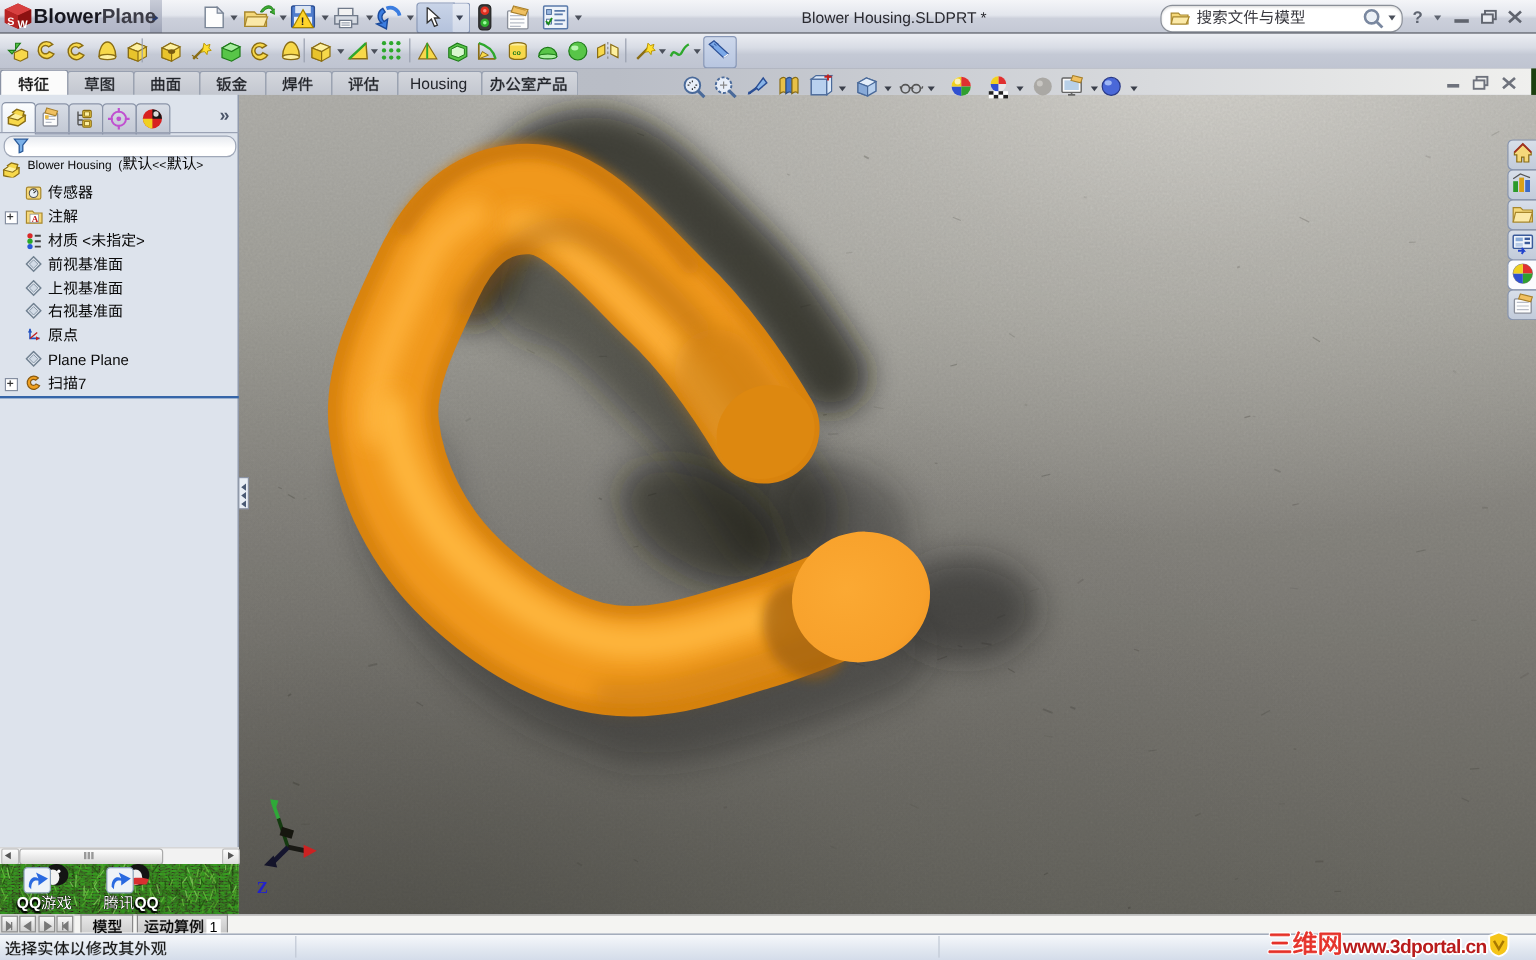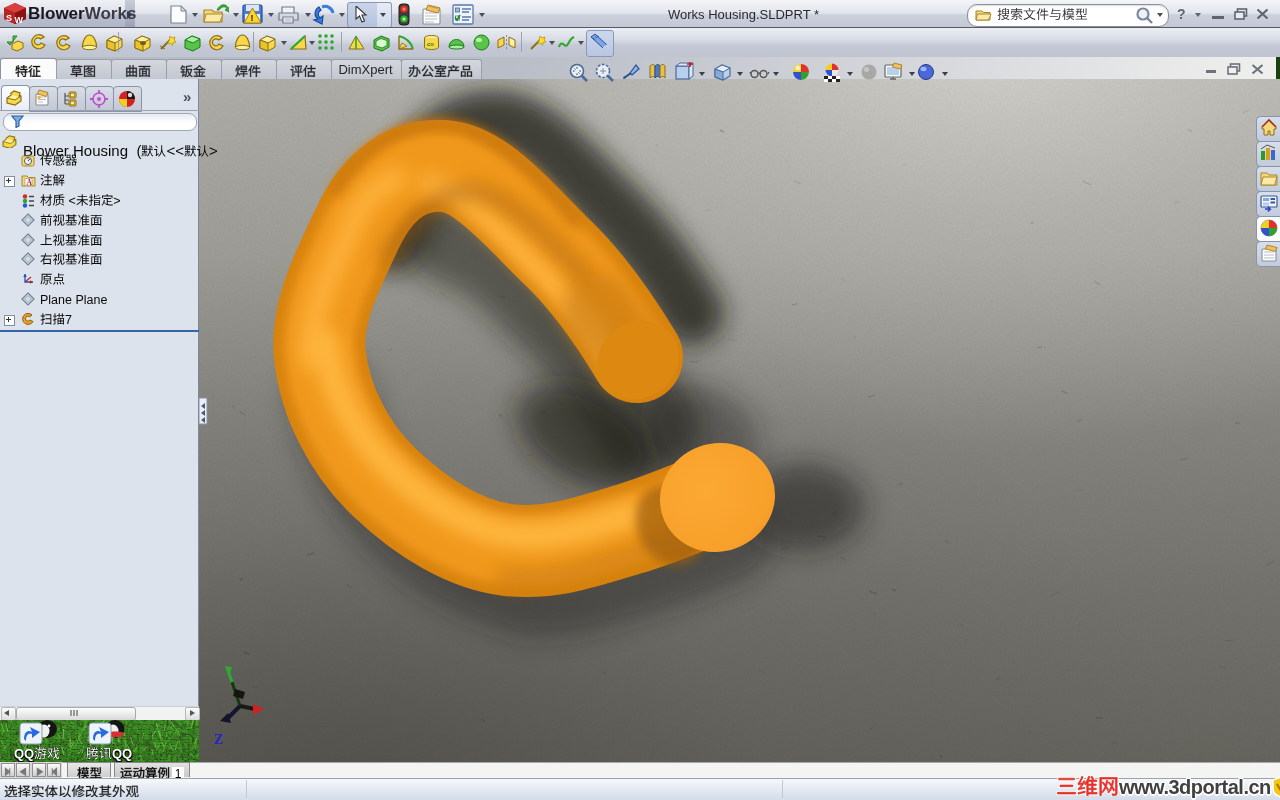--- a/index.html
+++ b/index.html
@@ -81,21 +81,21 @@
 <div class="abs" style="left:125px;top:0;width:10px;height:28px;background:linear-gradient(#c8ccd8,#9ba1b4)"></div>
 <div class="abs" style="left:127px;top:11px;width:0;height:0;border-top:4px solid transparent;border-bottom:4px solid transparent;border-left:5px solid #263a6e"></div>
 <svg class="abs" style="left:3px;top:2px" width="24" height="23" viewBox="0 0 24 23">
 <polygon points="12,1 23,6 23,17 12,22 1,17 1,6" fill="#a01818"></polygon>
 <polygon points="12,1 23,6 12,11 1,6" fill="#d84040"></polygon>
 <polygon points="1,6 12,11 12,22 1,17" fill="#b82424"></polygon>
 <polygon points="23,6 12,11 12,22 23,17" fill="#8c1212"></polygon>
 <text x="3" y="19" font-size="9" font-weight="bold" fill="#fff" font-family="Liberation Sans">S</text>
 <text x="11.5" y="21" font-size="9" font-weight="bold" fill="#fff" font-family="Liberation Sans">W</text>
 </svg>
-<div class="abs" style="left:28px;top:4px;font-size:17px;letter-spacing:0px;color:#16161e"><b>Blower</b><span style="color:#3c3c46;font-weight:600">Works</span></div>
+<div class="abs" style="left:28px;top:4px;font-size:17px;letter-spacing:0px;color:#16161e"><b>Blower</b><span style="color:#3c3c46;font-weight:600">Plane</span></div>
 <svg class="abs" style="left:170px;top:5px" width="17" height="19" viewBox="0 0 17 19">
 <path d="M1 1h10l5 5v12H1z" fill="#fdfdfd" stroke="#7a8596" stroke-width="1.2"></path>
 <path d="M11 1l5 5h-5z" fill="#d8dde6" stroke="#7a8596" stroke-width="1"></path>
   </svg>
 <div style="position:absolute;left:192px;top:13px;width:0;height:0;border-left:3.5px solid transparent;border-right:3.5px solid transparent;border-top:4px solid #4a4f5a"></div>
 <svg class="abs" style="left:203px;top:4px" width="26" height="20" viewBox="0 0 26 20">
 <path d="M1 6h8l2 2h8v10H1z" fill="#f5d87a" stroke="#a8872c" stroke-width="1.2"></path>
 <path d="M3 10h17l-3 8H1z" fill="#fbe9a8" stroke="#a8872c" stroke-width="1"></path>
 <path d="M16 6c3-4 7-4 8-1l-2 1 4 2 1-5-2 1c-2-5-8-4-11 2z" fill="#3fae33" stroke="#1d7a18" stroke-width=".8"></path>
   </svg>
@@ -140,21 +140,21 @@
 <path d="M9 2l3 1M12 2.8l3 1M15 3.6l3 1" stroke="#c89838" stroke-width="1"></path>
   </svg>
 <svg class="abs" style="left:452px;top:4px" width="22" height="21" viewBox="0 0 22 21">
 <rect x="1" y="1" width="20" height="19" rx="1" fill="#eef3fa" stroke="#5a7aaa" stroke-width="1.3"></rect>
 <rect x="3.5" y="4" width="4" height="4" fill="#9ab8e0" stroke="#4a6a9a" stroke-width=".8"></rect>
 <rect x="3.5" y="12" width="4" height="4" fill="#fff" stroke="#4a6a9a" stroke-width=".8"></rect>
 <path d="M3 13.5l2 2.5 3-5" stroke="#1a8a1a" stroke-width="1.6" fill="none"></path>
 <path d="M10 5h9M10 8h7M10 13h9M10 16h7" stroke="#5a7aaa" stroke-width="1.4"></path>
   </svg>
 <div style="position:absolute;left:479px;top:13px;width:0;height:0;border-left:3.5px solid transparent;border-right:3.5px solid transparent;border-top:4px solid #4a4f5a"></div>
-<div class="abs" style="left:668px;top:7px;font-size:13px;color:#2a2a30">Works Housing.SLDPRT *</div>
+<div class="abs" style="left:668px;top:7px;font-size:13px;color:#2a2a30">Blower Housing.SLDPRT *</div>
 <div class="abs" style="left:967px;top:4px;width:200px;height:21px;background:#fff;border:1px solid #8a8f98;border-radius:10px;box-shadow:inset 0 1px 2px rgba(0,0,0,.15)"></div>
 <svg class="abs" style="left:975px;top:8px" width="17" height="13" viewBox="0 0 17 13">
 <path d="M1 3h6l1.5 1.5H15V12H1z" fill="#f5d87a" stroke="#a8872c" stroke-width="1"></path>
 <path d="M2.5 6h13.5l-2.5 6H1z" fill="#fbe9a8" stroke="#a8872c" stroke-width="1"></path>
   </svg>
 <div class="abs" style="left:997px;top:7px;font-size:13px;color:#3a3a40"><svg style="vertical-align:-1.2px;" width="91.0" height="12.2" viewBox="0 -850 7000 940" fill="#3a3a40">
       <use href="#c0" x="0"></use>
       <use href="#c1" x="1000"></use>
       <use href="#c2" x="2000"></use>
       <use href="#c3" x="3000"></use>
@@ -320,21 +320,21 @@
 <div class="abs" style="left:221px;top:62px;width:54px;text-align:center"><svg style="vertical-align:-1.2px;" width="26.0" height="12.2" viewBox="0 -850 2000 940" fill="#23252b" stroke="#23252b" stroke-width="26">
       <use href="#c15" x="0"></use>
       <use href="#c3" x="1000"></use>
     </svg></div>
 <div class="abs" style="left:276px;top:59px;width:54px;height:20px;background:linear-gradient(#d4d7dd,#c2c6cf);border:1px solid #98a0b0;border-bottom:none;border-radius:3px 3px 0 0"></div>
 <div class="abs" style="left:276px;top:62px;width:54px;text-align:center"><svg style="vertical-align:-1.2px;" width="26.0" height="12.2" viewBox="0 -850 2000 940" fill="#23252b" stroke="#23252b" stroke-width="26">
       <use href="#c16" x="0"></use>
       <use href="#c17" x="1000"></use>
     </svg></div>
 <div class="abs" style="left:331px;top:59px;width:69px;height:20px;background:linear-gradient(#d4d7dd,#c2c6cf);border:1px solid #98a0b0;border-bottom:none;border-radius:3px 3px 0 0"></div>
-<div class="abs" style="left:331px;top:62px;width:69px;text-align:center;font-size:13px;color:#23252b">DimXpert</div>
+<div class="abs" style="left:331px;top:62px;width:69px;text-align:center;font-size:13px;color:#23252b">Housing</div>
 <div class="abs" style="left:401px;top:59px;width:79px;height:20px;background:linear-gradient(#d4d7dd,#c2c6cf);border:1px solid #98a0b0;border-bottom:none;border-radius:3px 3px 0 0"></div>
 <div class="abs" style="left:401px;top:62px;width:79px;text-align:center"><svg style="vertical-align:-1.2px;" width="65.0" height="12.2" viewBox="0 -850 5000 940" fill="#23252b" stroke="#23252b" stroke-width="26">
       <use href="#c18" x="0"></use>
       <use href="#c19" x="1000"></use>
       <use href="#c20" x="2000"></use>
       <use href="#c21" x="3000"></use>
       <use href="#c22" x="4000"></use>
     </svg></div>
 <div class="abs" style="left:1206px;top:70px;width:10px;height:3px;background:#6e727c"></div>
 <svg class="abs" style="left:1227px;top:63px" width="14" height="12" viewBox="0 0 14 12">
@@ -693,21 +693,21 @@
 <div class="abs" style="left:0px;top:110px;width:199px;height:1px;background:#9aa2b4"></div>
 <div class="abs" style="left:3px;top:113px;width:192px;height:16px;background:linear-gradient(#e8ebf0,#fff 60%);border:1px solid #a0a8b8;border-radius:8px"></div>
 <svg class="abs" style="left:11px;top:115px" width="13" height="13" viewBox="0 0 13 13">
 <path d="M1 1h11L8 6v5l-3 1.5V6z" fill="#7ab0e8" stroke="#2a5a9a" stroke-width="1.1"></path>
   </svg>
 <svg class="abs" style="left:2px;top:132px" width="16" height="16" viewBox="0 0 15 15">
     <path d="M1 9l5-3.5 7 1.8v4.5l-5 3.5-7-1.8z" fill="#f7d84a" stroke="#8a6d14" stroke-width="1"></path>
     <path d="M1 9l5-3.5 7 1.8-5 3.5z" fill="#fdf0a0" stroke="#8a6d14" stroke-width=".8"></path>
     <path d="M3.5 6l3.5-2.5 5 1.3-1 3.5" fill="#f7d84a" stroke="#8a6d14" stroke-width="1"></path>
   </svg>
-<div class="abs" style="left:23px;top:142px;font-size:15px;color:#0a0a0a;white-space:nowrap">Blower Housing&nbsp; (<svg style="vertical-align:-1.1px;" width="25.0" height="11.8" viewBox="0 -850 2000 940" fill="#0a0a0a">
+<div class="abs" style="left:23px;top:130px;font-size:10px;color:#0a0a0a;white-space:nowrap">Blower Housing&nbsp; (<svg style="vertical-align:-1.1px;" width="25.0" height="11.8" viewBox="0 -850 2000 940" fill="#0a0a0a">
       <use href="#c23" x="0"></use>
       <use href="#c24" x="1000"></use>
     </svg>&lt;&lt;<svg style="vertical-align:-1.1px;" width="25.0" height="11.8" viewBox="0 -850 2000 940" fill="#0a0a0a">
       <use href="#c23" x="0"></use>
       <use href="#c24" x="1000"></use>
     </svg>&gt;</div>
 <svg class="abs" style="left:21px;top:153px" width="15" height="15" viewBox="0 0 15 15">
     <rect x="1" y="3" width="12" height="10" rx="1.5" fill="#f5d87a" stroke="#a8872c" stroke-width="1"></rect>
     <circle cx="7" cy="8" r="3.6" fill="#e8eef4" stroke="#555" stroke-width=".9"></circle>
     <path d="M7 8L9 6M7 5.2v.9" stroke="#333" stroke-width=".9"></path>
@@ -1169,15 +1169,15 @@
       <g fill="none" stroke="#fff" stroke-width="130" stroke-linejoin="round">
         <use href="#c63" x="0"></use>
         <use href="#c64" x="1000"></use>
         <use href="#c65" x="2000"></use>
       </g>
       <g fill="#e5322a" stroke="#e5322a" stroke-width="36" stroke-linejoin="round">
         <use href="#c63" x="0"></use>
         <use href="#c64" x="1000"></use>
         <use href="#c65" x="2000"></use>
       </g>
-    </svg><span style="font-size:20px;font-weight:bold;color:#404040;letter-spacing:-0.5px;text-shadow:-1.5px 0 0 #fff,1.5px 0 0 #fff,0 -1.5px 0 #fff,0 1.5px 0 #fff,-1px -1px 0 #fff,1px 1px 0 #fff,-1px 1px 0 #fff,1px -1px 0 #fff">www.3dportal.cn</span><svg style="vertical-align:-4px" width="20" height="22" viewBox="0 0 20 22">
+    </svg><span style="font-size:16px;font-weight:bold;color:#b91c1c;letter-spacing:-0.5px;text-shadow:-1.5px 0 0 #fff,1.5px 0 0 #fff,0 -1.5px 0 #fff,0 1.5px 0 #fff,-1px -1px 0 #fff,1px 1px 0 #fff,-1px 1px 0 #fff,1px -1px 0 #fff">www.3dportal.cn</span><svg style="vertical-align:-4px" width="20" height="22" viewBox="0 0 20 22">
 <path d="M10 1l8 3v8c0 5-4 8-8 9-4-1-8-4-8-9V4z" fill="#f5c518" stroke="#fff" stroke-width="1.6"></path>
 <path d="M6 8l4 7 4-7" fill="none" stroke="#a87800" stroke-width="2"></path>
     </svg></div>
 </body></html>

